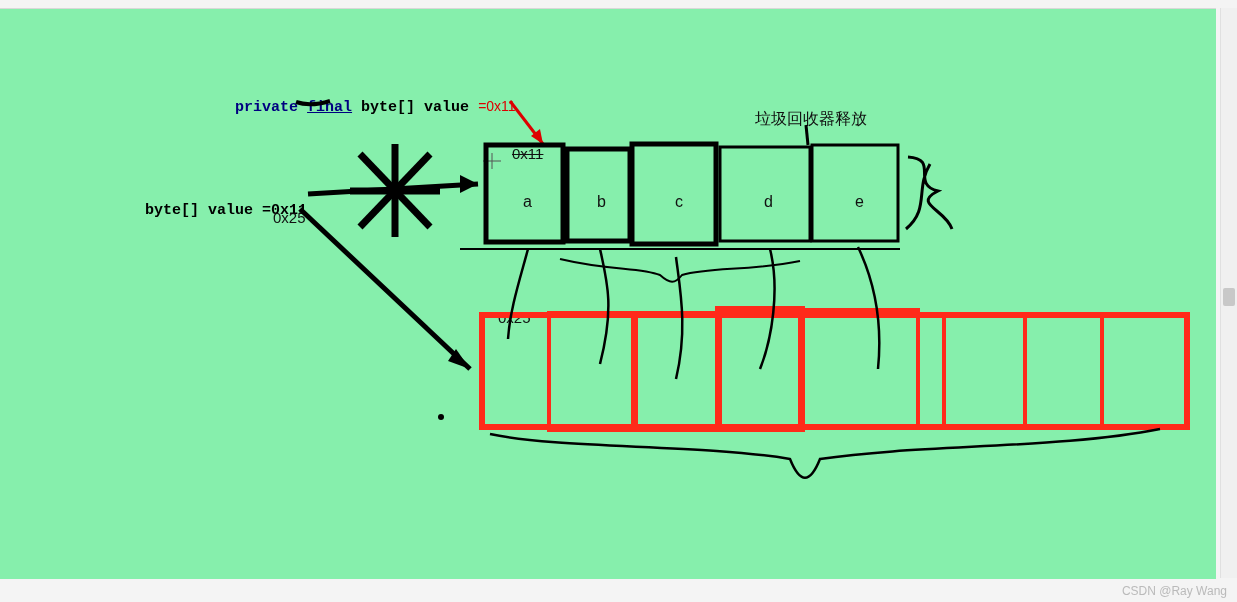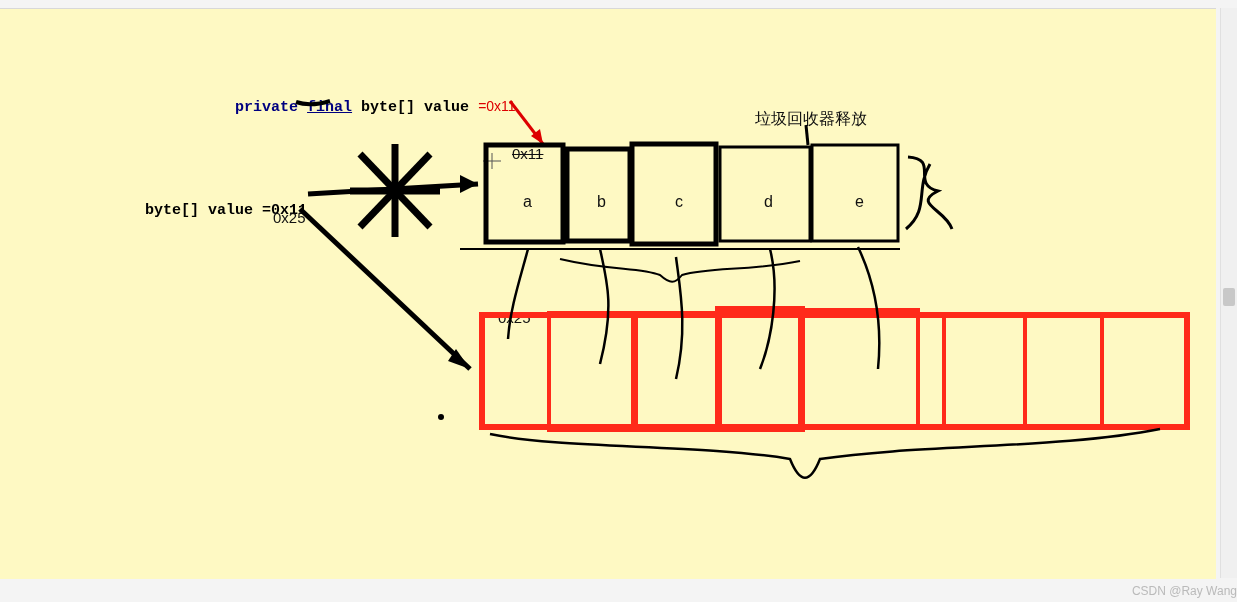--- a/index.html
+++ b/index.html
@@ -10,32 +10,32 @@
     background: #f4f4f4;
     font-family: Consolas, "Courier New", monospace;
     overflow: hidden;
   }
   .canvas-wrap {
     position: absolute;
     left: 0px;
     top: 8px;
     width: 1216px;
     height: 570px;
-    background: #fef9c3;
+    background: #86efac;
     border-top: 1px solid #d8d8d8;
   }
   .abs { position: absolute; }
   .code { font-size: 15px; font-weight: bold; color: #000; white-space: pre; }
   .kw-navy { color: #000080; }
   .eq-red { color: #d00; font-weight: normal; font-family: Arial, sans-serif; font-size: 14px; }
   .red-text { color: #d00; }
   .gc-text { font-family: Arial, "Microsoft YaHei", sans-serif; font-size: 16px; color:#111; }
   .cell-letter { font-family: Arial, sans-serif; font-size: 16px; color:#111; }
   .addr { font-family: Arial, sans-serif; font-size: 15px; color:#111; }
-  .watermark { position:absolute; right:0; bottom:4px; font-family: Arial, sans-serif; font-size: 12px; color: rgba(180,180,180,0.9); }
+  .watermark { position:absolute; right:10px; bottom:4px; font-family: Arial, sans-serif; font-size: 12px; color: rgba(180,180,180,0.9); }
   svg { position:absolute; left:0; top:0; }
   .scrollbar { position:absolute; right:0; top:8px; width:16px; height:570px; background:#f0f0f0; border-left:1px solid #e0e0e0; }
   .scrollbar .thumb { position:absolute; left:2px; right:2px; top:280px; height:18px; background:#c8c8c8; border-radius:2px; }
 </style>
 </head>
 <body>
 
 <div class="canvas-wrap">
 
   <div class="abs code" style="left:199px; top:72px;">

